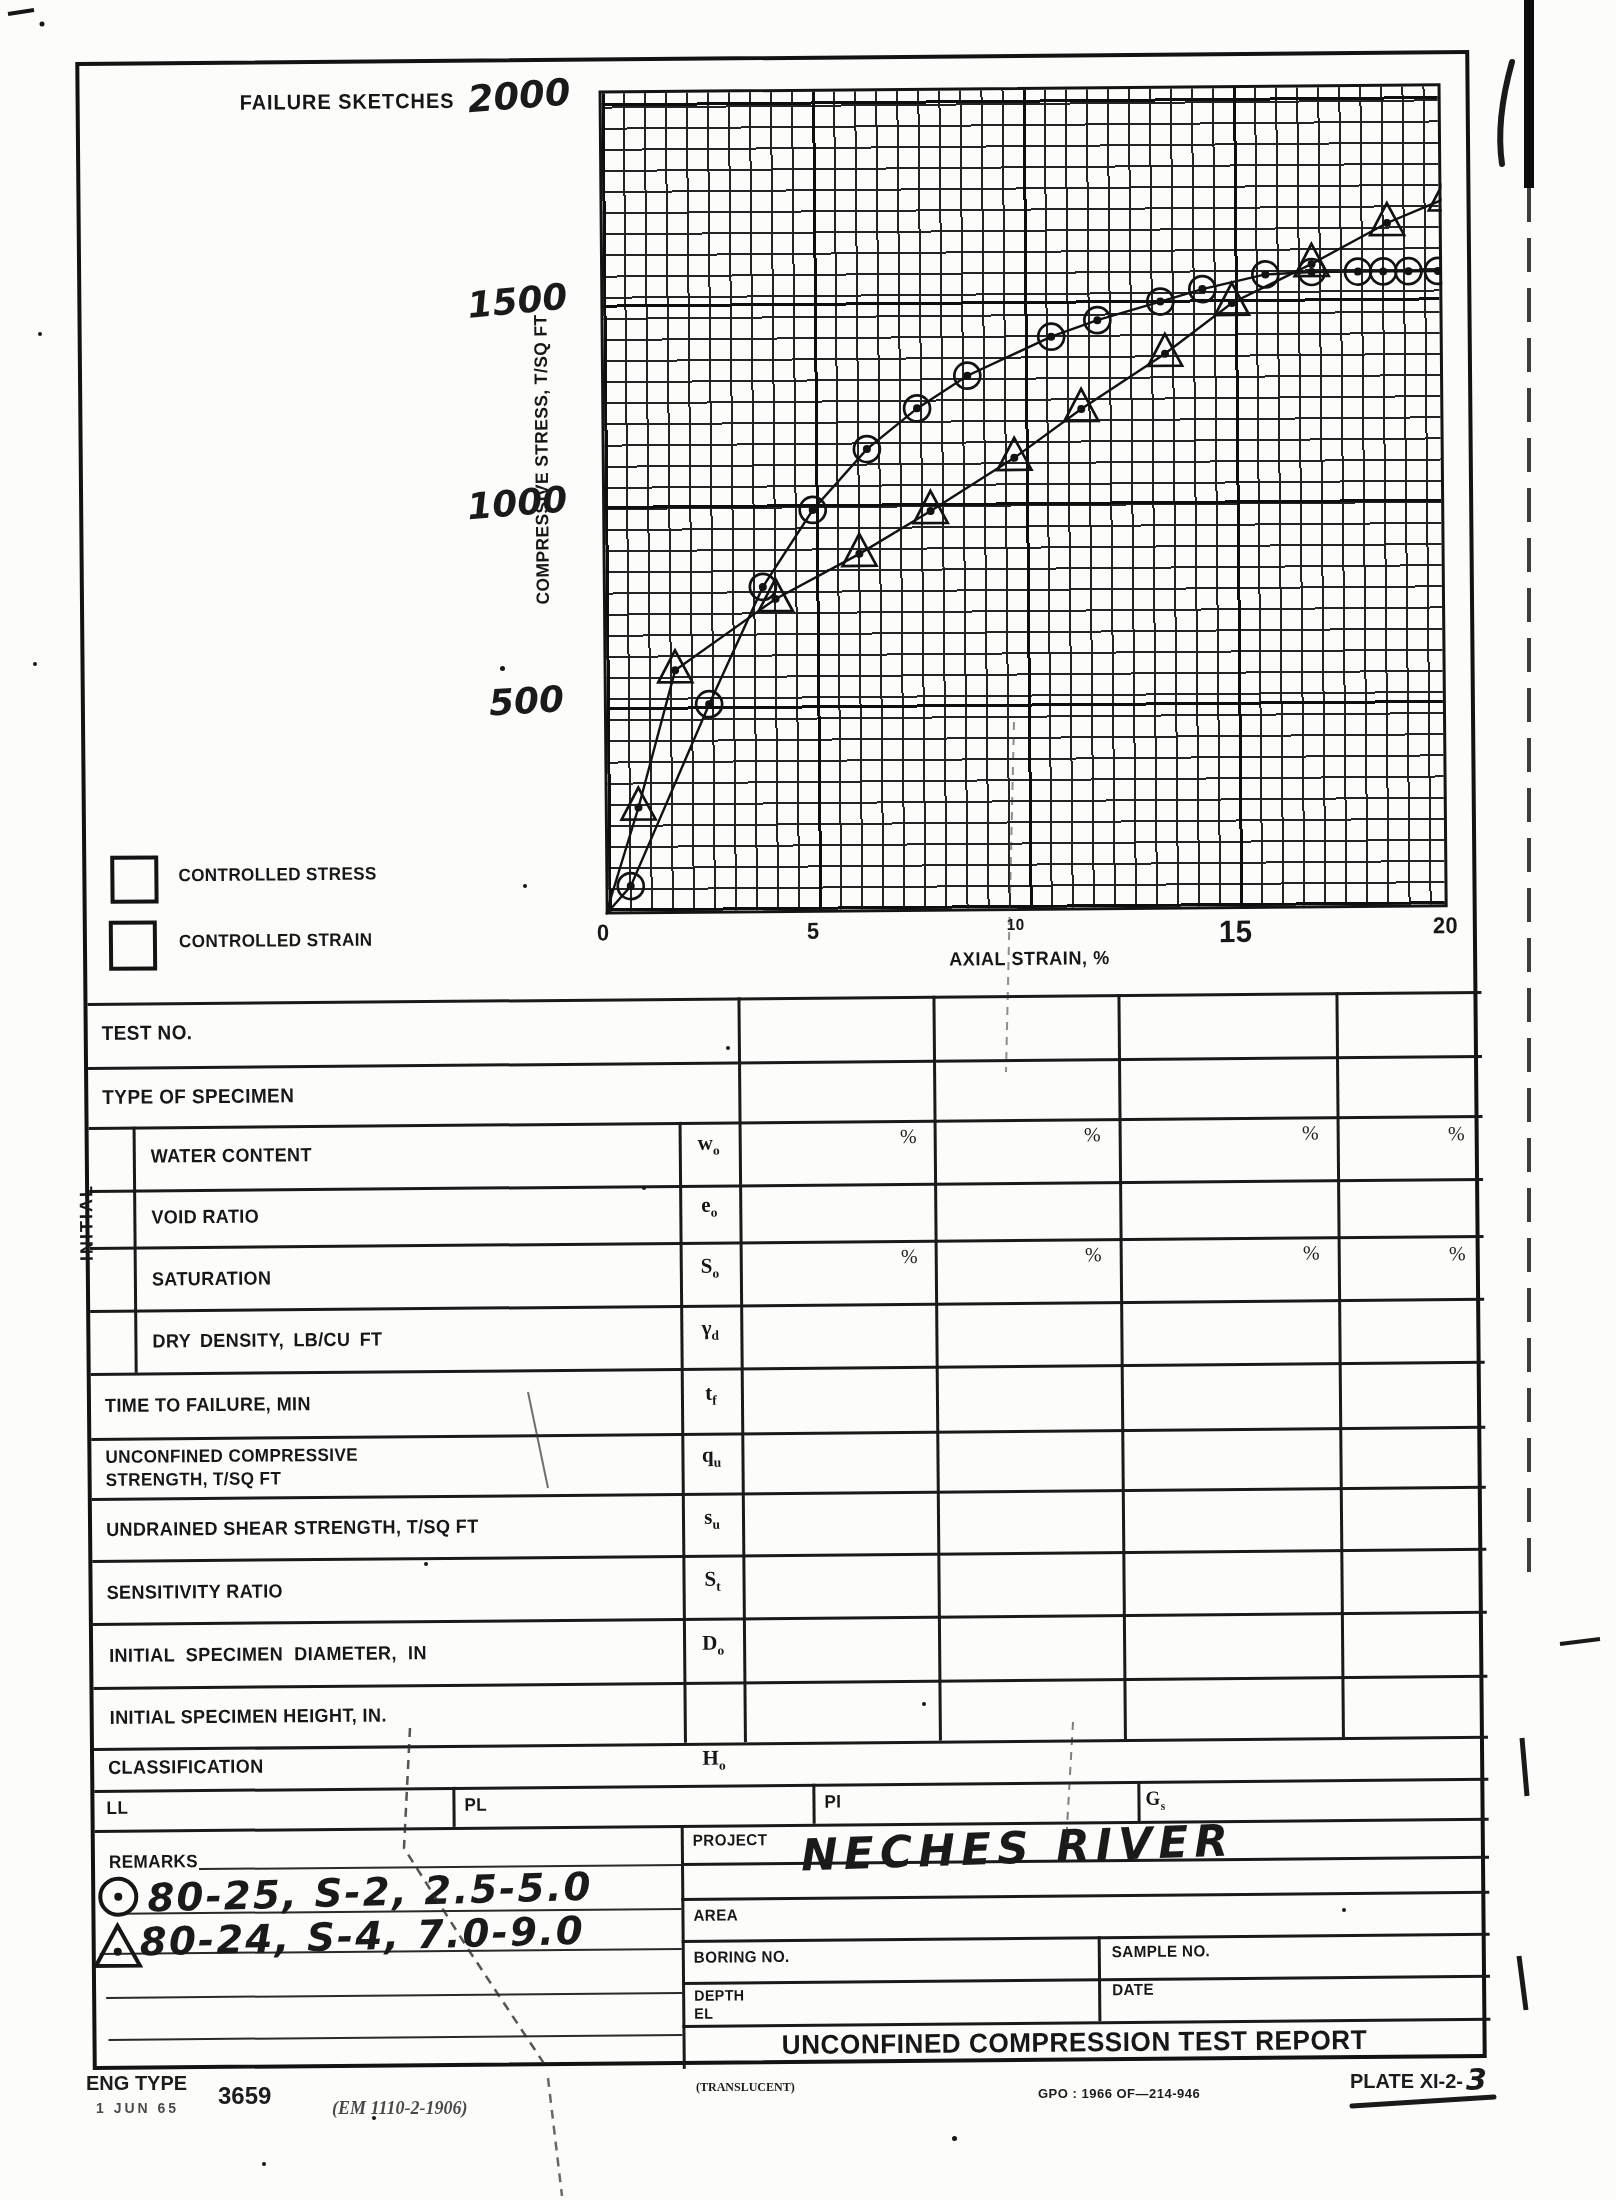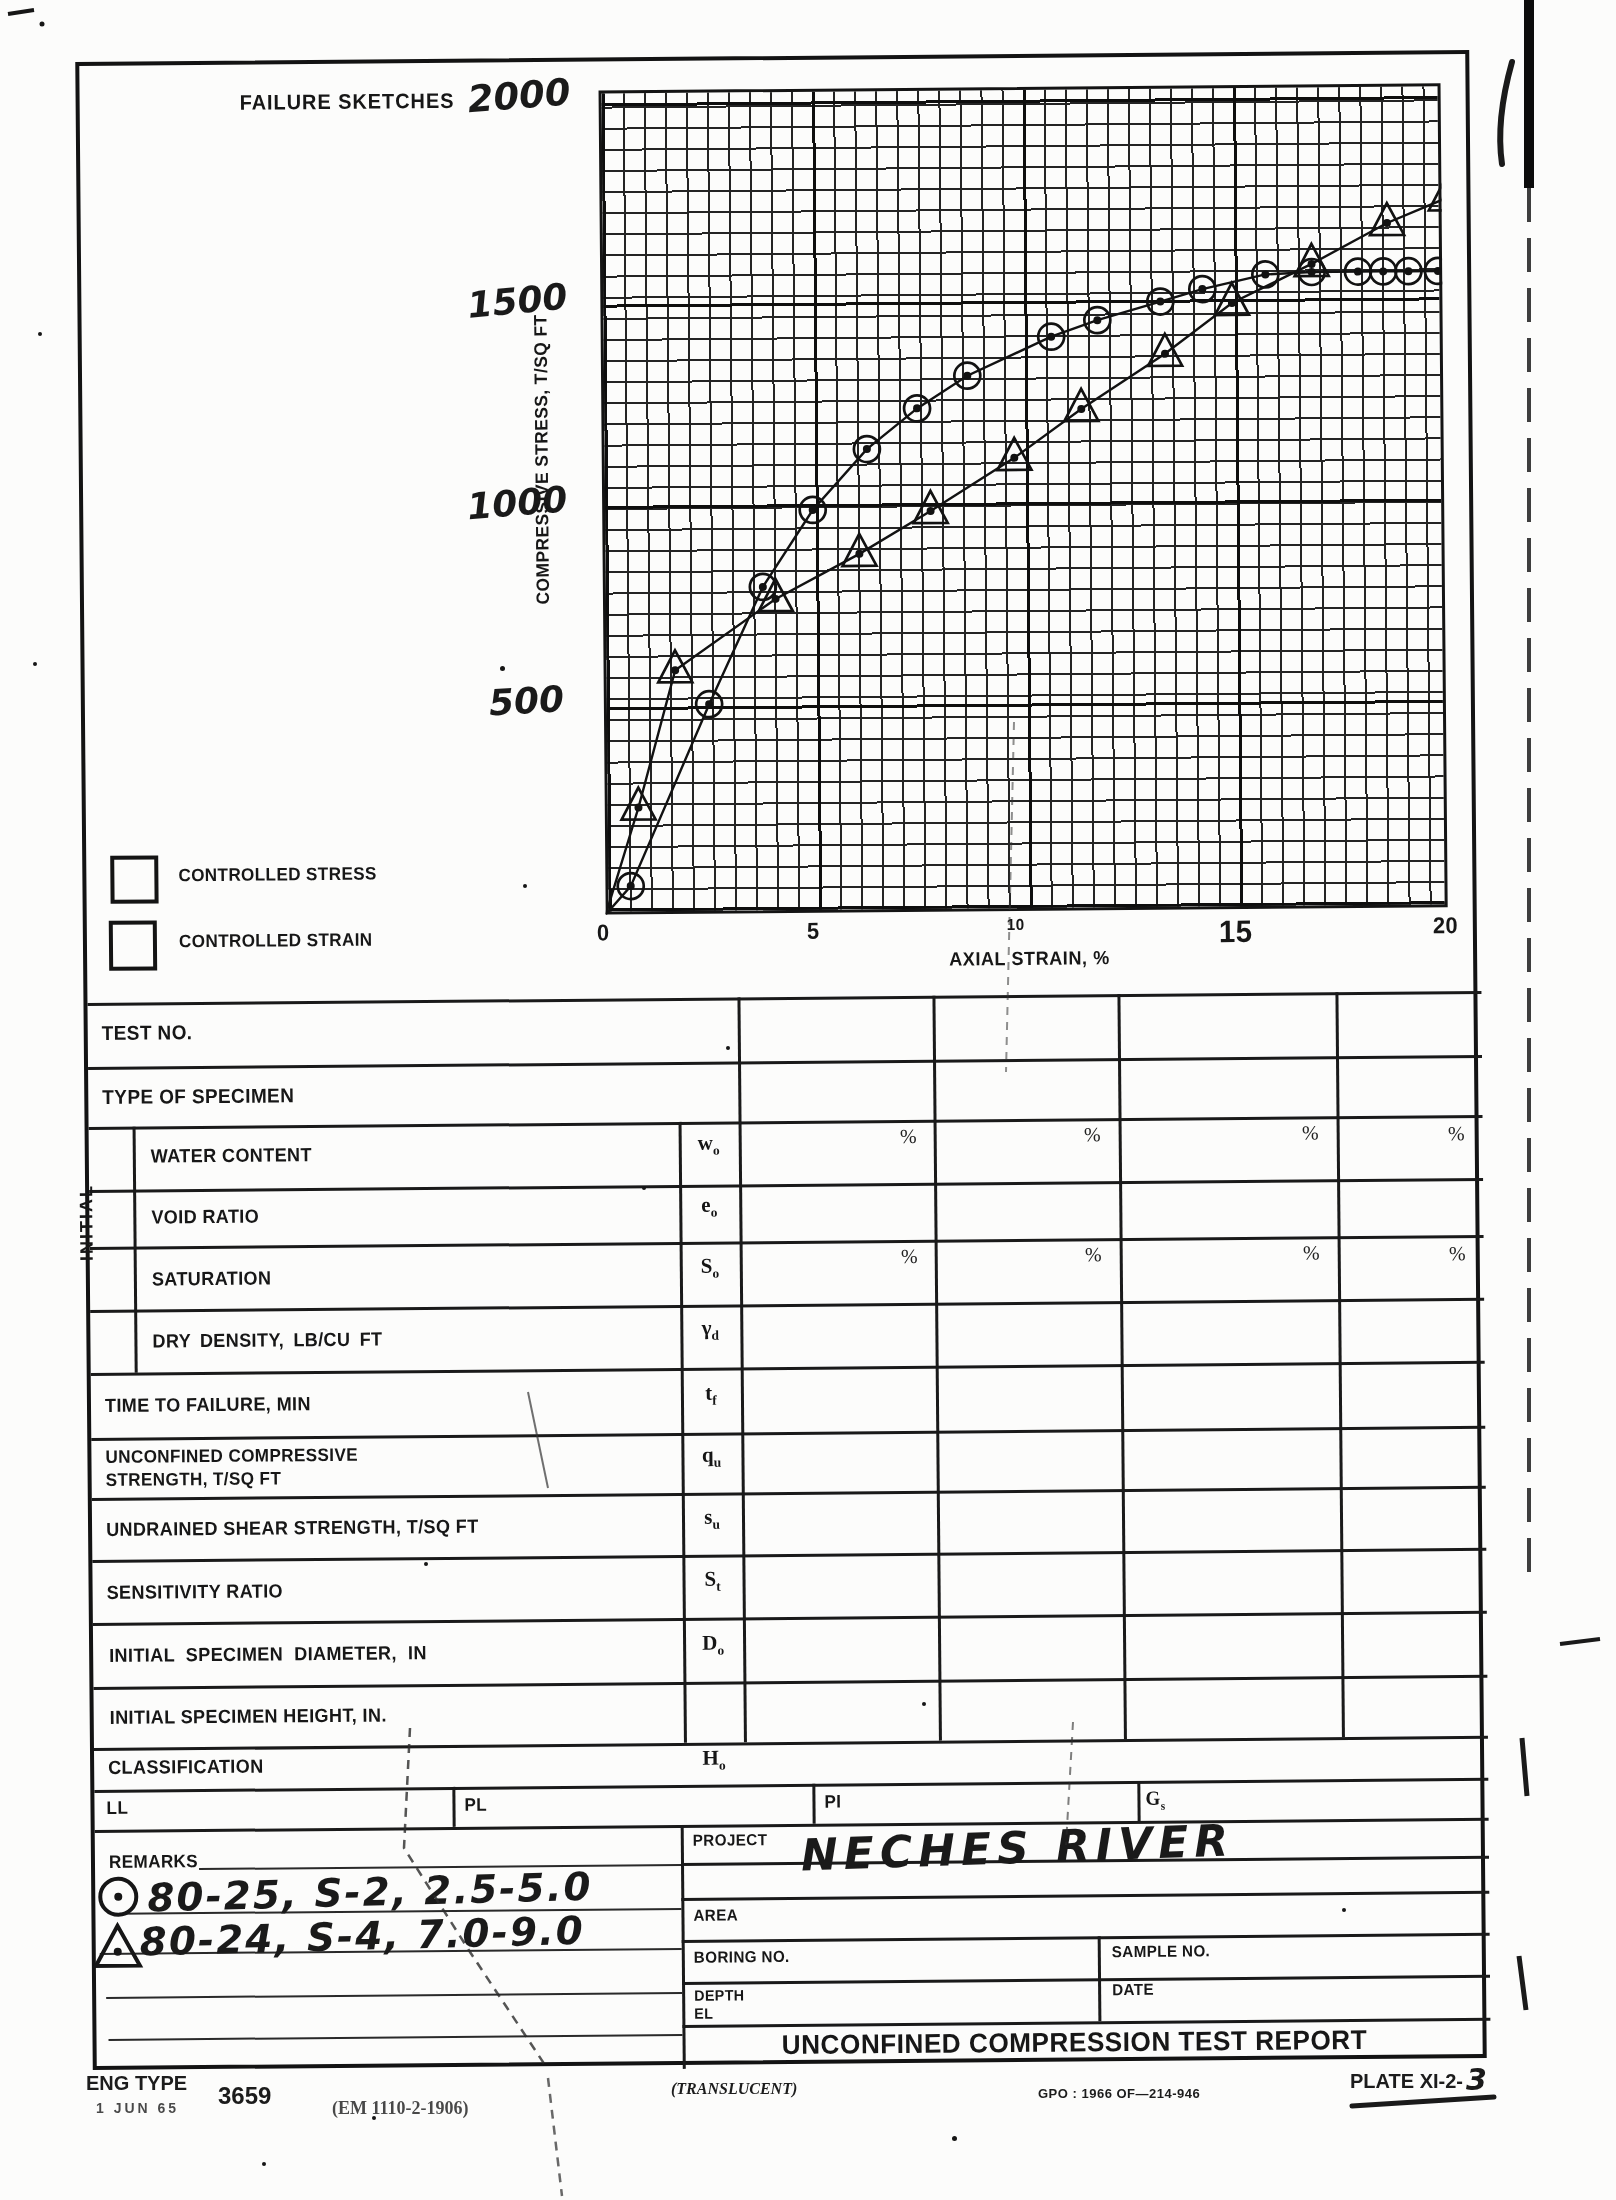--- a/index.html
+++ b/index.html
@@ -225,22 +225,22 @@
   <div class="lbl" style="left:598px;top:1926px;font-size:15px">DEPTH</div>
   <div class="lbl" style="left:598px;top:1944px;font-size:15px">EL</div>
   <div class="lbl" style="left:1016px;top:1924px;font-size:16px">DATE</div>
 
   <div class="lbl" style="left:586px;top:1970px;width:808px;text-align:center;font-size:27px;letter-spacing:.5px;transform:scaleX(.97)">UNCONFINED COMPRESSION TEST REPORT</div>
 </div>
 
 <div class="ftr" style="left:86px;top:2072px;font-size:20px">ENG TYPE</div>
 <div class="ftr smudge" style="left:96px;top:2100px;font-size:14px;letter-spacing:3px">1 JUN 65</div>
 <div class="ftr" style="left:218px;top:2082px;font-size:24px">3659</div>
-<div class="ftr smudge" style="left:332px;top:2098px;font-size:18px;font-family:'Liberation Serif',serif;">(EM 1110-2-1906)</div>
-<div class="ftr" style="left:671px;top:2080px;font-size:16px;font-family:'Liberation Serif',serif;font-style:italic">(TRANSLUCENT)</div>
+<div class="ftr smudge" style="left:332px;top:2098px;font-size:18px;font-family:'Liberation Serif',serif;font-style:italic">(EM 1110-2-1906)</div>
+<div class="ftr" style="left:696px;top:2080px;font-size:12px;font-family:'Liberation Serif',serif;">(TRANSLUCENT)</div>
 <div class="ftr" style="left:1038px;top:2086px;font-size:13px;letter-spacing:.5px">GPO : 1966 OF—214-946</div>
 <div class="ftr" style="left:1350px;top:2070px;font-size:20px">PLATE XI-2-</div>
 <div class="hw" style="left:1466px;top:2062px;font-size:30px">3</div>
 
 <svg id="artifacts" viewBox="0 0 1616 2200">
   <path d="M8,14 l26,-4" stroke="#161616" stroke-width="4" fill="none"></path>
   <circle cx="42" cy="24" r="2.5" fill="#161616"></circle>
   <path d="M1512,62 C1503,94 1497,130 1502,164" stroke="#1a1a1a" stroke-width="6" fill="none" stroke-linecap="round"></path>
   <rect x="1524" y="0" width="10" height="188" fill="#0c0c0c"></rect>
   <path d="M1529,188 L1529,1588" stroke="#1c1c1c" stroke-width="4" stroke-dasharray="34 16" opacity=".85" fill="none"></path>

